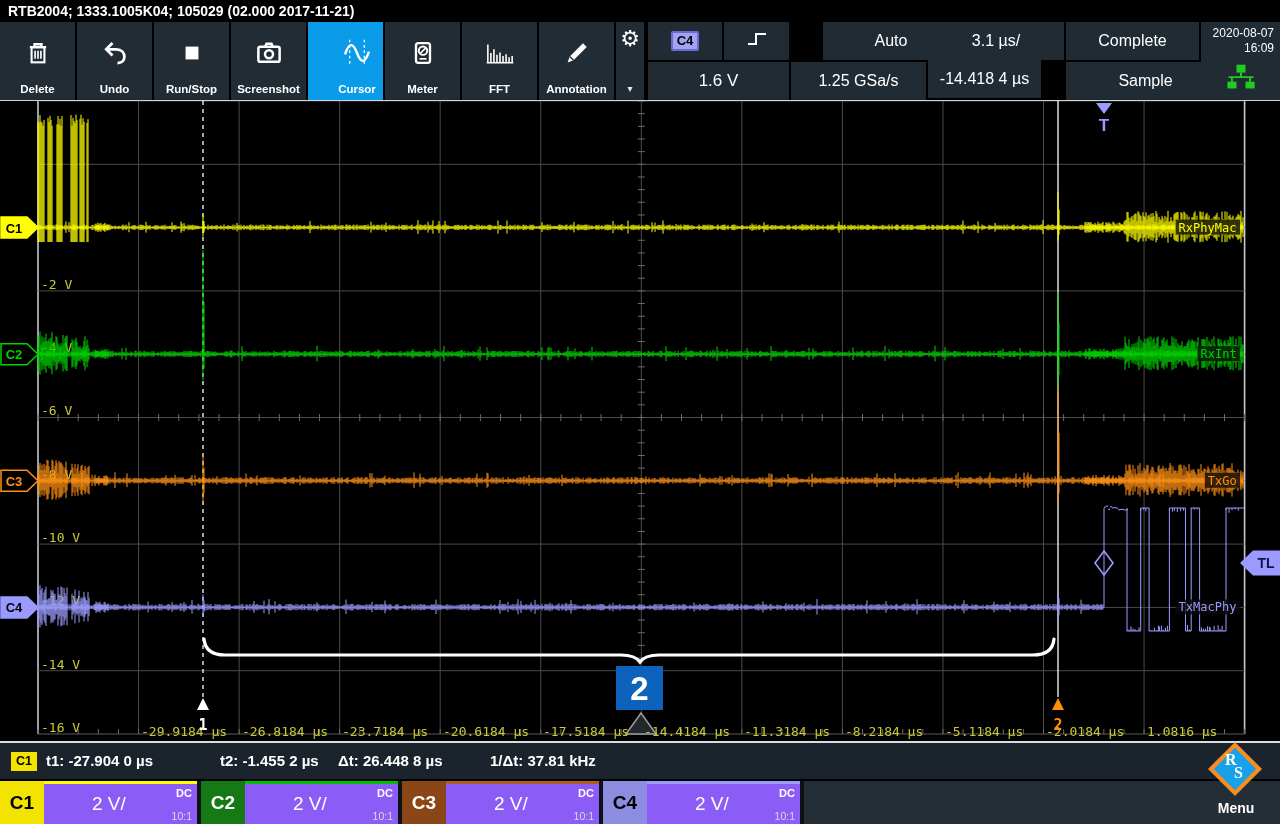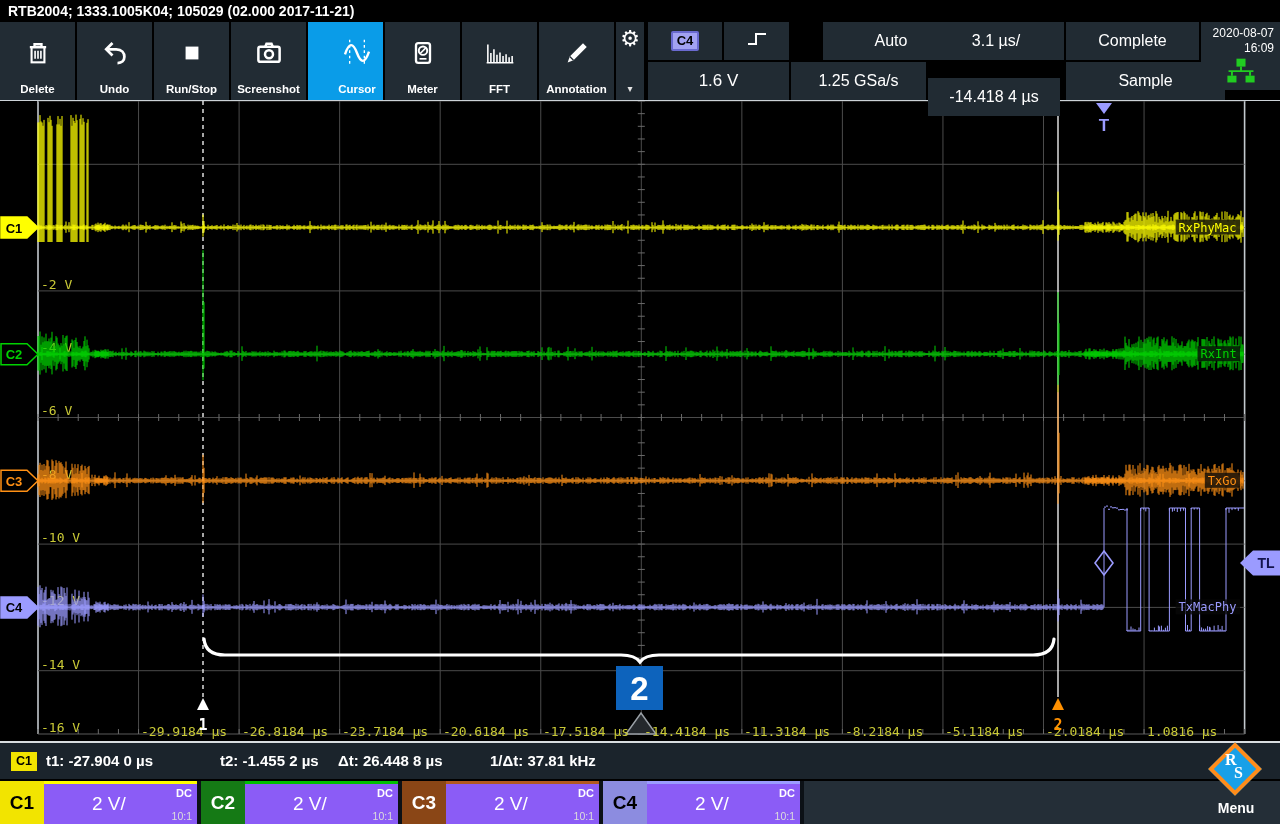--- a/index.html
+++ b/index.html
@@ -17,21 +17,21 @@
   .tb-label{font-size:11.5px;font-weight:bold;color:#fff;white-space:nowrap;}
   .gear-col{width:28px;height:78px;background:#222c34;display:flex;flex-direction:column;align-items:center;
             justify-content:space-between;padding:4px 0 6px;box-sizing:border-box;cursor:pointer;}
   .gear-glyph{color:#fff;font-size:22px;line-height:26px;font-family:"DejaVu Sans",sans-serif;}
   .gear-arrow{color:#e6e6e6;font-size:10px;}
   .cell{position:absolute;background:#212b33;color:#fff;display:flex;align-items:center;justify-content:center;
         font-size:16px;box-sizing:border-box;cursor:pointer;}
   .cell.lvl{font-size:17px;}
   .c4badge{background:#a2a2f2;border:2px solid #6a6ad0;color:#000;font-size:13px;font-weight:bold;
            padding:1px 4px;border-radius:2px;line-height:14px;}
-  .datepanel{position:absolute;left:1201px;top:0;width:79px;height:68px;background:#212b33;box-sizing:border-box;
+  .datepanel{position:absolute;left:1201px;top:0;width:79px;height:78px;background:#212b33;box-sizing:border-box;
              display:flex;flex-direction:column;align-items:flex-end;}
   .datepanel .dt{color:#fff;font-size:12px;line-height:15px;text-align:right;padding:4px 6px 0 0;}
   .datepanel .net{margin:auto auto 6px auto;}
   
   #wave-svg{position:absolute;left:0;top:0;z-index:1;}
   
   .cursorbar{position:absolute;left:0;top:741px;width:1280px;height:38px;background:#1b242c;
              border-top:2px solid #d8dde0;box-sizing:border-box;z-index:4;}
   .cb-badge{position:absolute;left:11px;top:9px;width:26px;height:19px;background:#f2e400;color:#000;
             font-size:12.5px;font-weight:bold;text-align:center;line-height:19px;}
@@ -456,21 +456,21 @@
   </div>
   <div class="cell" style="left:1066px;top:0;width:133px;height:38px;">
     <span>Complete</span>
   </div>
   <div class="cell lvl" style="left:648px;top:40px;width:141px;height:38px;">
     <span>1.6 V</span>
   </div>
   <div class="cell" style="left:791px;top:40px;width:135px;height:38px;">
     <span>1.25 GSa/s</span>
   </div>
-  <div class="cell" style="left:928px;top:56px;width:132px;height:38px;">
+  <div class="cell" style="left:928px;top:38px;width:113px;height:38px;">
     <span>-14.418 4 µs</span>
   </div>
   <div class="cell" style="left:1066px;top:40px;width:159px;height:38px;">
     <span>Sample</span>
   </div>
   <div class="datepanel">
     <div class="dt">
       <div>2020-08-07</div>
       <div>16:09</div>
     </div>

